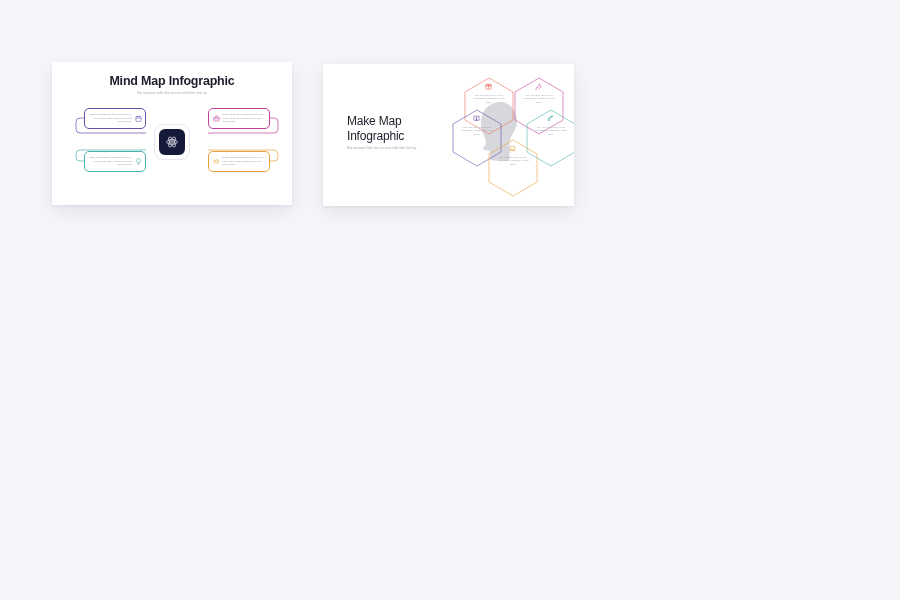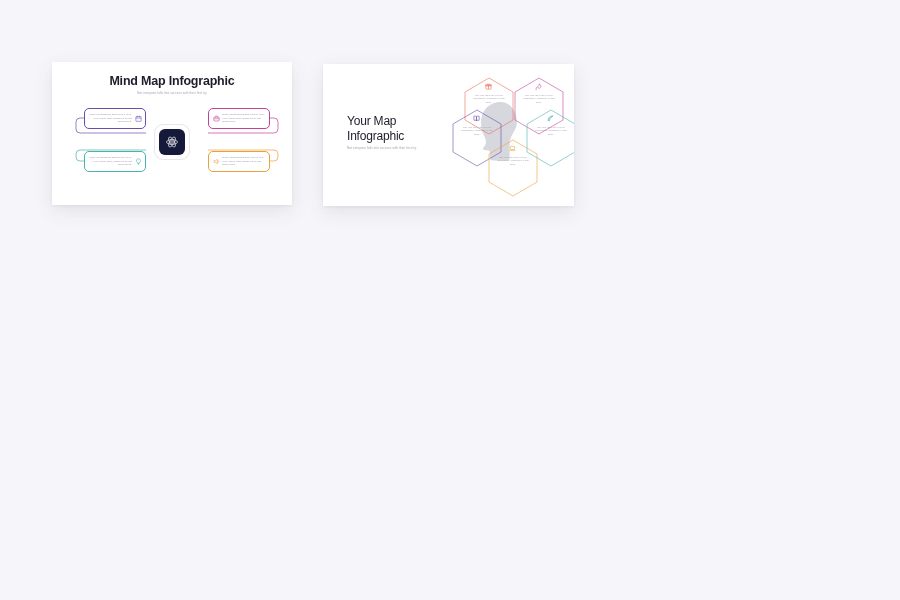--- a/index.html
+++ b/index.html
@@ -175,21 +175,21 @@
           <ellipse cx="12" cy="12" rx="9.5" ry="4" transform="rotate(60 12 12)"></ellipse>
           <ellipse cx="12" cy="12" rx="9.5" ry="4" transform="rotate(120 12 12)"></ellipse>
         </svg>
       </div>
     </div>
   </div>
 
   <div class="slide" id="slide-right">
 
     <div class="r-title">
-      <div>Your Map</div>
+      <div>Make Map</div>
       <div>Infographic</div>
     </div>
     <div class="r-sub">Not everyone falls into success with their first try.</div>
 
     <div class="r-figure">
       <svg width="147" height="138" viewBox="0 0 147 138">
 
         <g>
           <path d="M73.5 34
                    c-11 0-19.5 8.8-19.5 20.4

